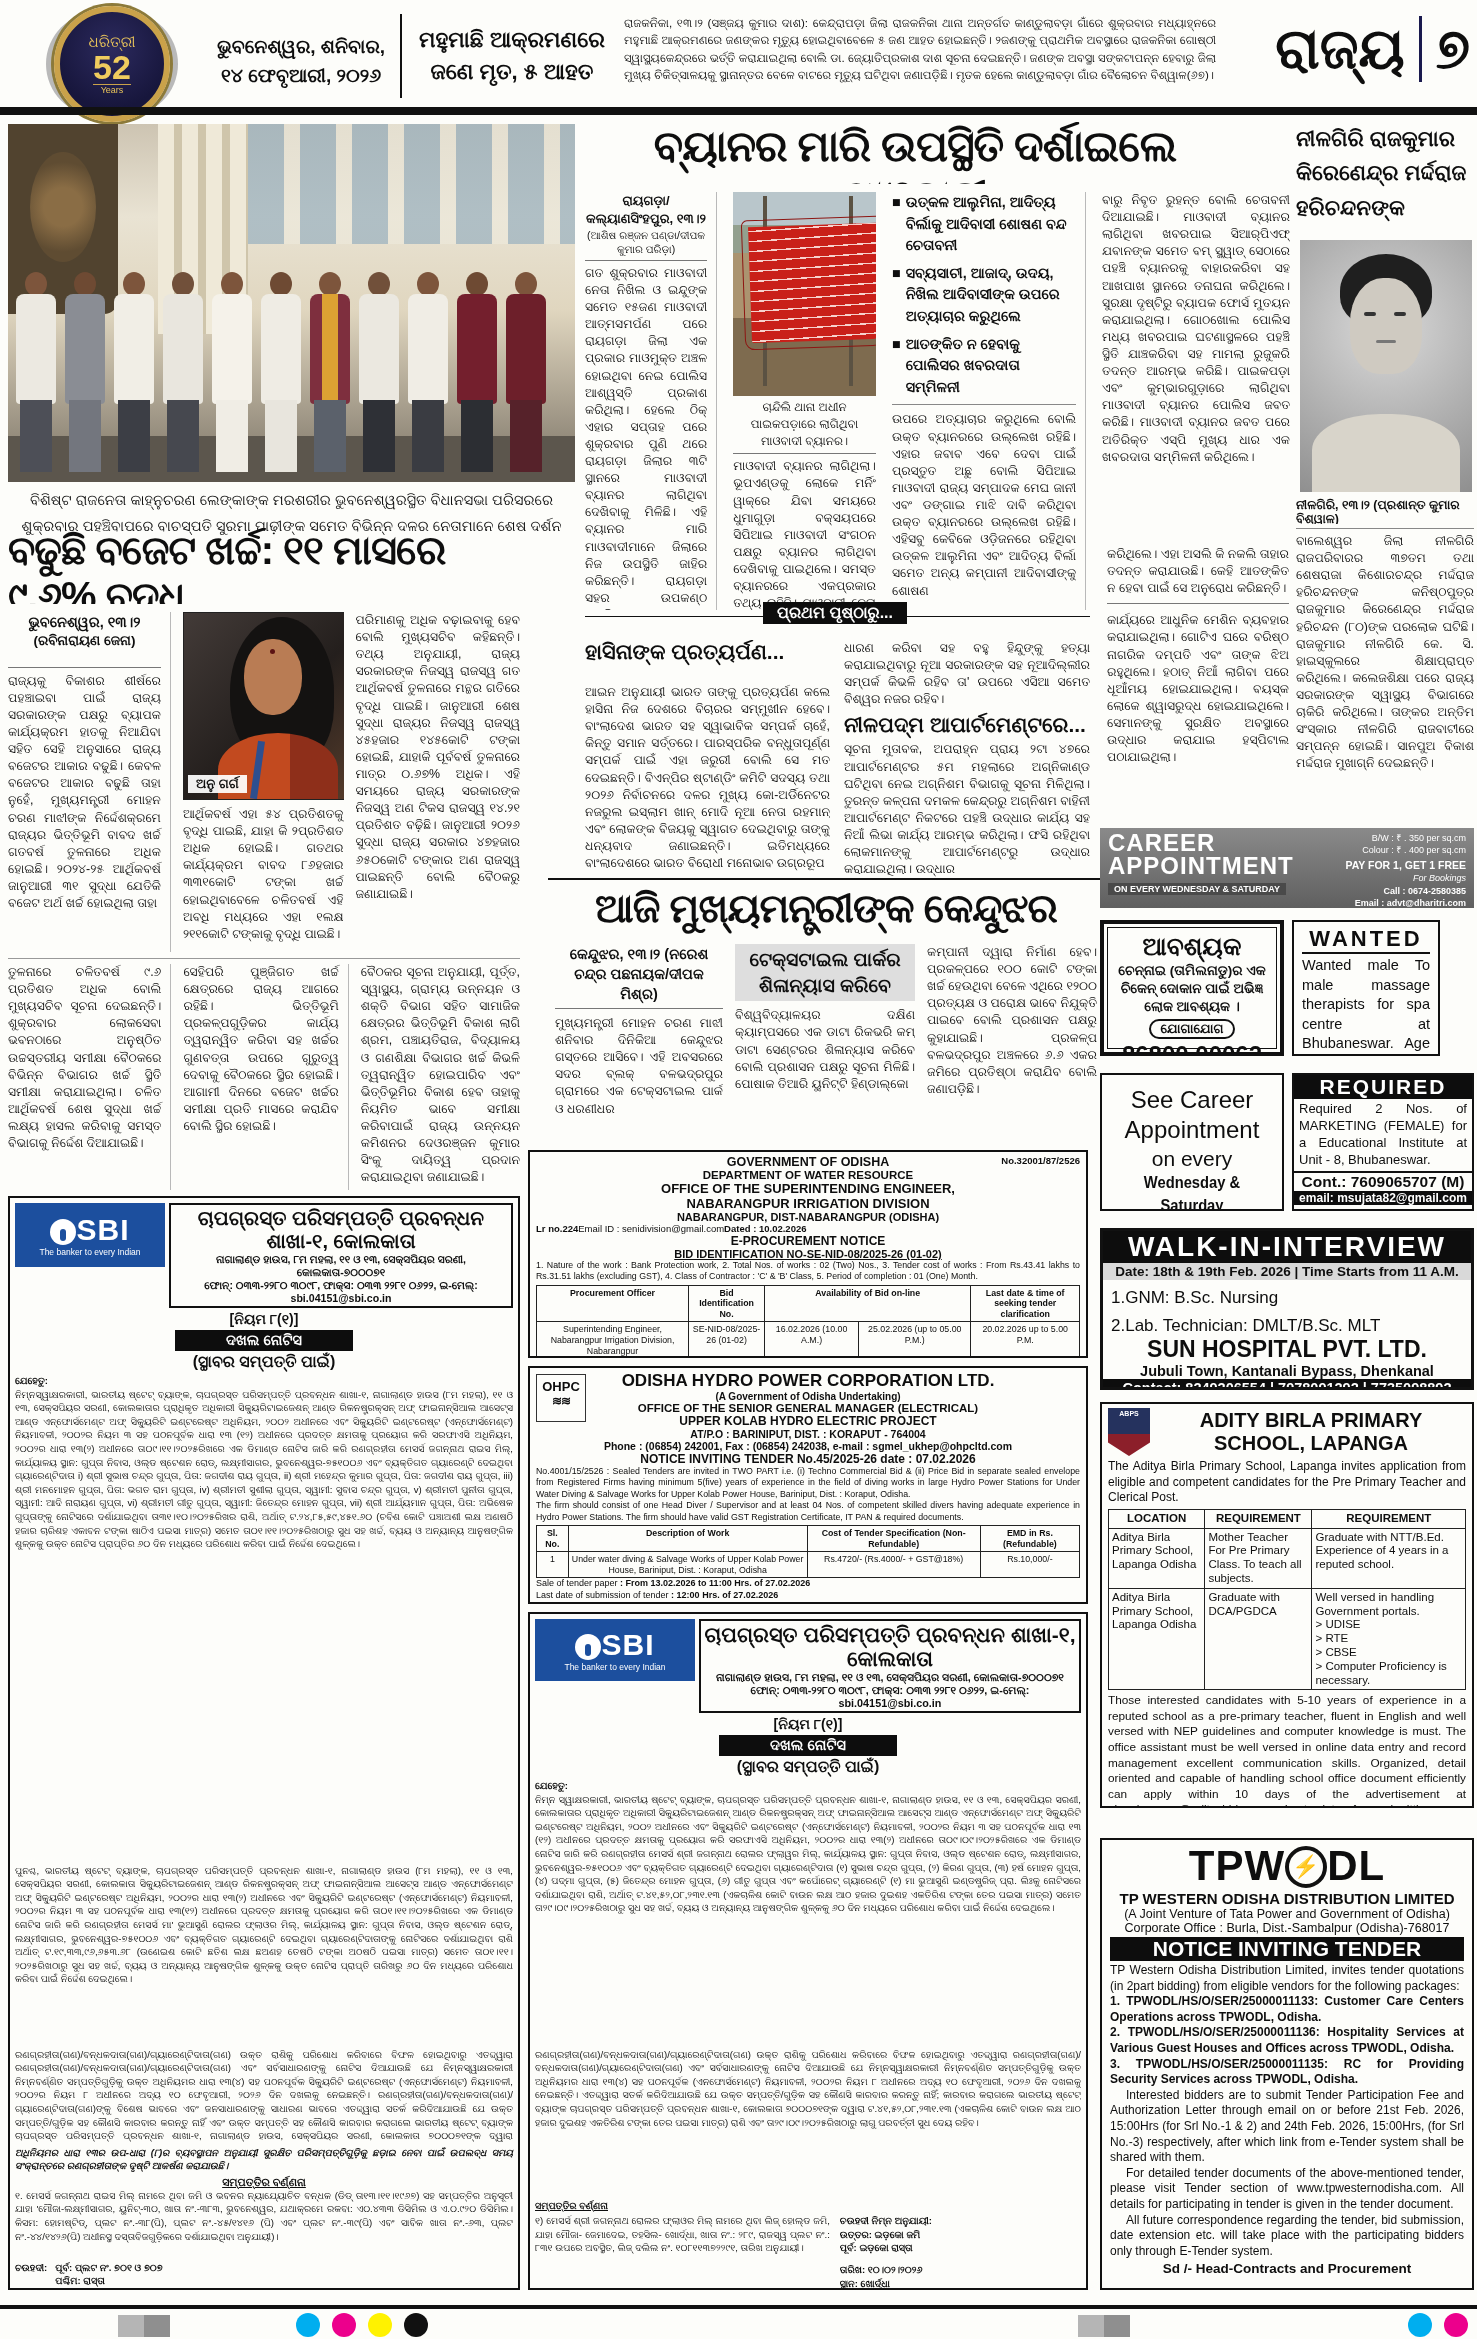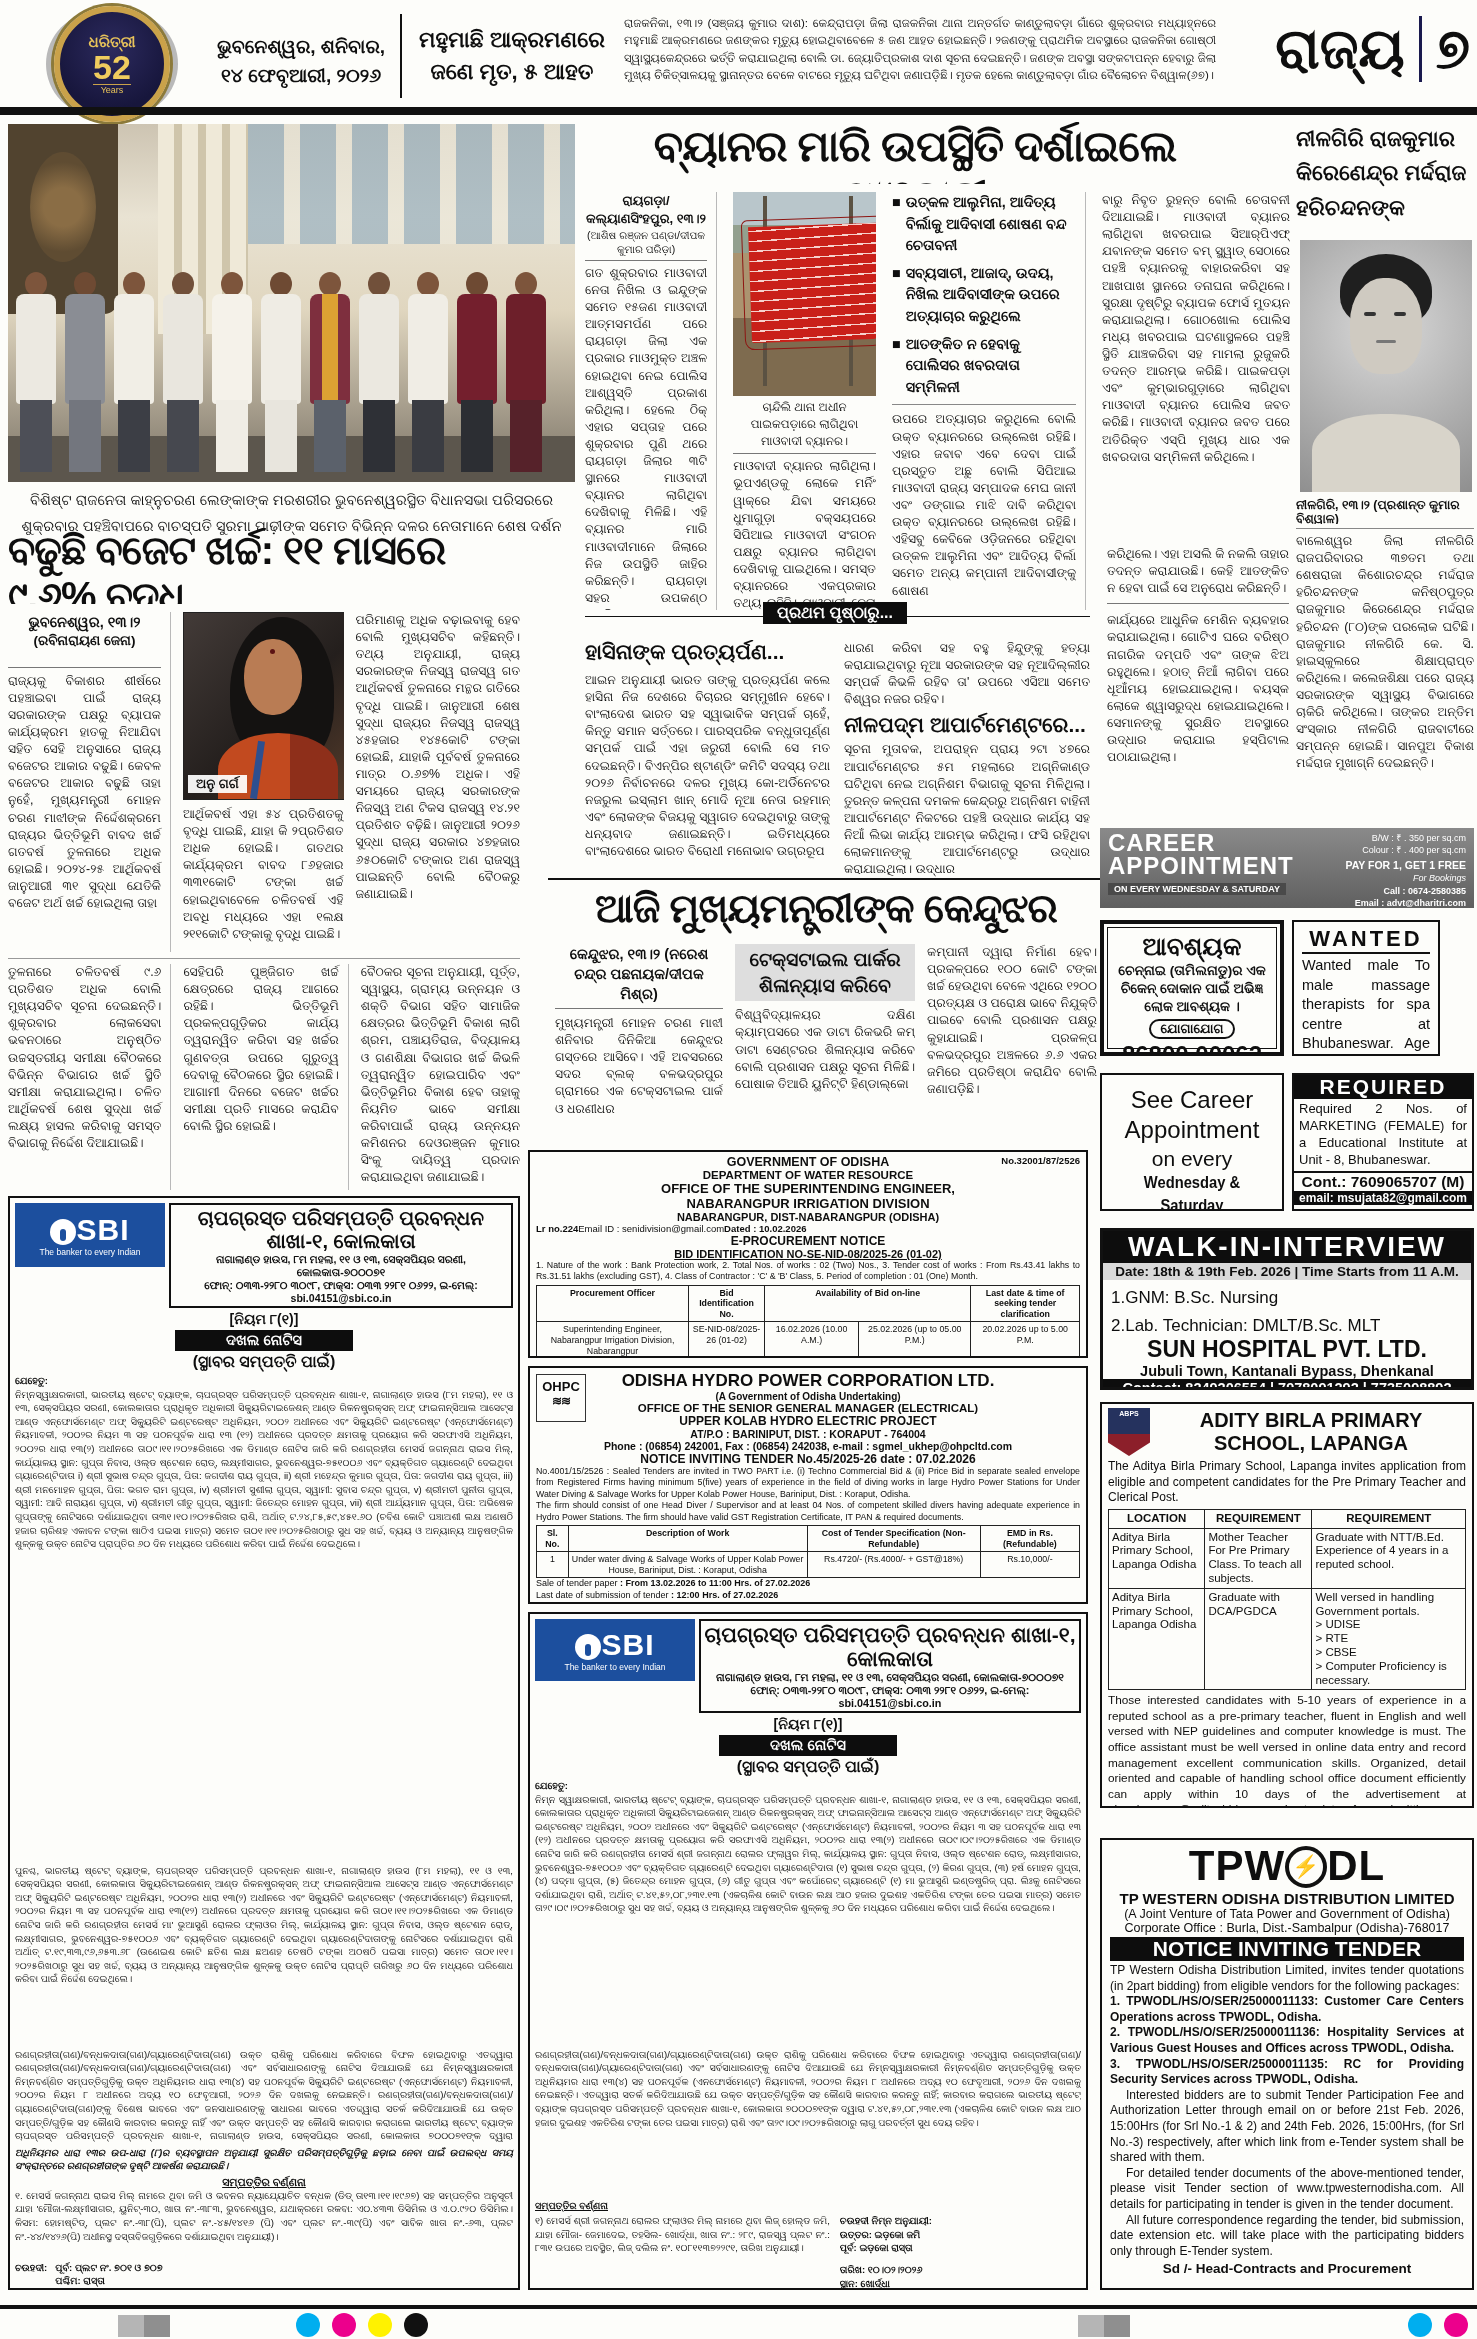--- a/index.html
+++ b/index.html
@@ -30,21 +30,21 @@
   .sbi-mark::after{content:"";position:absolute;left:10px;top:10px;width:6px;height:12px;background:#1c4f9e;border-radius:3px}
   .wave{letter-spacing:-1px;color:#0d0d0d;font-weight:bold}
 </style>
 </head>
 <body>
 
 <div class="page">
 
   <div class="abs" style="left:54px;top:6px">
     <div class="badge">
-      <div style="font-size:15px;font-weight:bold">ଧରିତ୍ରୀ</div>
+      <div style="font-size:15px;font-weight:normal">ଧରିତ୍ରୀ</div>
       <div style="font-size:34px;font-weight:bold;line-height:.95;color:#f0cc5e">52</div>
       <div style="font-size:9px;border-top:1px solid #caa24a;padding:0 8px">Years</div>
     </div>
   </div>
   <div class="abs b" style="left:208px;top:32px;width:186px;font-size:19px;line-height:1.55;text-align:center">
     <div>ଭୁବନେଶ୍ୱର, ଶନିବାର,</div>
     <div>୧୪ ଫେବୃଆରୀ, ୨୦୨୬</div>
   </div>
   <div class="abs rule" style="left:400px;top:14px;width:2px;height:84px"></div>
   <div class="abs b c" style="left:408px;top:24px;width:208px;font-size:22px;line-height:1.45">ମହୁମାଛି ଆକ୍ରମଣରେ ଜଣେ ମୃତ, ୫ ଆହତ</div>
@@ -159,21 +159,21 @@
     <div class="ncol" style="width:200px;height:418px">ବାରୁ ନିବୃତ ରୁହନ୍ତ ବୋଲି ଚେତାବନୀ ଦିଆଯାଇଛି। ମାଓବାଦୀ ବ୍ୟାନର ଲାଗିଥିବା ଖବରପାଇ ସିଆର୍‌ପିଏଫ୍ ଯବାନଙ୍କ ସମେତ ବମ୍ ସ୍କ୍ୱାଡ୍ ସେଠାରେ ପହଞ୍ଚି ବ୍ୟାନରକୁ ବାହାରକରିବା ସହ ଆଖପାଖ ସ୍ଥାନରେ ତନାଘନା କରିଥିଲେ। ସୁରକ୍ଷା ଦୃଷ୍ଟିରୁ ବ୍ୟାପକ ଫୋର୍ସ ମୁତୟନ କରାଯାଇଥିଲା। ଗୋଠଖୋଲ ପୋଲିସ ମଧ୍ୟ ଖବରପାଇ ଘଟଣାସ୍ଥଳରେ ପହଞ୍ଚି ସ୍ଥିତି ଯାଞ୍ଚକରିବା ସହ ମାମଲା ରୁଜୁକରି ତଦନ୍ତ ଆରମ୍ଭ କରିଛି। ପାଇକପଡ଼ା ଏବଂ କୁମ୍ଭାରଗୁଡ଼ାରେ ଲାଗିଥିବା ମାଓବାଦୀ ବ୍ୟାନର ପୋଲିସ ଜବତ କରିଛି। ମାଓବାଦୀ ବ୍ୟାନର ଜବତ ପରେ ଅତିରିକ୍ତ ଏସ୍‌ପି ମୁଖ୍ୟ ଧାର ଏକ ଖବରଦାତା ସମ୍ମିଳନୀ କରିଥିଲେ।</div>
   </div>
 
   <div class="abs rule" style="left:585px;top:616px;width:505px;height:1px"></div>
   <div class="abs c" style="left:700px;top:602px;width:270px">
     <span class="chip-black" style="font-size:16px">ପ୍ରଥମ ପୃଷ୍ଠାରୁ...</span>
   </div>
 
   <div class="abs" style="left:585px;top:640px;width:505px;height:238px;display:flex;gap:14px">
     <div class="hide" style="width:245px">
-      <div class="b" style="font-size:21px;margin-bottom:8px">ହାସିନାଙ୍କ ପ୍ରତ୍ୟର୍ପଣ...</div>
+      <div class="b" style="font-size:21px;margin-bottom:20px">ହାସିନାଙ୍କ ପ୍ରତ୍ୟର୍ପଣ...</div>
       <div class="ncol">ଆଇନ ଅନୁଯାୟୀ ଭାରତ ତାଙ୍କୁ ପ୍ରତ୍ୟର୍ପଣ କଲେ ହାସିନା ନିଜ ଦେଶରେ ବିଚାରର ସମ୍ମୁଖୀନ ହେବେ। ବାଂଲାଦେଶ ଭାରତ ସହ ସ୍ୱାଭାବିକ ସମ୍ପର୍କ ଚାହେଁ, କିନ୍ତୁ ସମାନ ସର୍ତ୍ତରେ। ପାରସ୍ପରିକ ବନ୍ଧୁତାପୂର୍ଣ୍ଣ ସମ୍ପର୍କ ପାଇଁ ଏହା ଜରୁରୀ ବୋଲି ସେ ମତ ଦେଇଛନ୍ତି। ବିଏନ୍‌ପିର ଷ୍ଟାଣ୍ଡିଂ କମିଟି ସଦସ୍ୟ ତଥା ୨୦୨୬ ନିର୍ବାଚନରେ ଦଳର ମୁଖ୍ୟ କୋ-ଅର୍ଡିନେଟର ନଜରୁଲ ଇସ୍‌ଲାମ ଖାନ୍ ମୋଦି ନୂଆ ନେତା ରହମାନ୍ ଏବଂ ଲୋକଙ୍କ ବିଜୟକୁ ସ୍ୱାଗତ ଦେଇଥିବାରୁ ତାଙ୍କୁ ଧନ୍ୟବାଦ ଜଣାଇଛନ୍ତି। ଇତିମଧ୍ୟରେ ବାଂଲାଦେଶରେ ଭାରତ ବିରୋଧୀ ମନୋଭାବ ଉଗ୍ରରୂପ</div>
     </div>
     <div class="hide" style="width:246px">
       <div class="ncol">ଧାରଣ କରିବା ସହ ବହୁ ହିନ୍ଦୁଙ୍କୁ ହତ୍ୟା କରାଯାଇଥିବାରୁ ନୂଆ ସରକାରଙ୍କ ସହ ନୂଆଦିଲ୍ଲୀର ସମ୍ପର୍କ କିଭଳି ରହିବ ତା' ଉପରେ ଏସିଆ ସମେତ ବିଶ୍ୱର ନଜର ରହିବ।</div>
       <div class="b" style="font-size:21px;margin:5px 0 4px">ନୀଳପଦ୍ମ ଆପାର୍ଟମେଣ୍ଟରେ...</div>
       <div class="ncol">ସୂଚନା ମୁତାବକ, ଅପରାହ୍ନ ପ୍ରାୟ ୨ଟା ୪୭ରେ ଆପାର୍ଟମେଣ୍ଟର ୫ମ ମହଲାରେ ଅଗ୍ନିକାଣ୍ଡ ଘଟିଥିବା ନେଇ ଅଗ୍ନିଶମ ବିଭାଗକୁ ସୂଚନା ମିଳିଥିଲା। ତୁରନ୍ତ କଳ୍ପନା ଦମକଳ କେନ୍ଦ୍ରରୁ ଅଗ୍ନିଶମ ବାହିନୀ ଆପାର୍ଟମେଣ୍ଟ ନିକଟରେ ପହଞ୍ଚି ଉଦ୍ଧାର କାର୍ଯ୍ୟ ସହ ନିଆଁ ଲିଭା କାର୍ଯ୍ୟ ଆରମ୍ଭ କରିଥିଲା। ଫସି ରହିଥିବା ଲୋକମାନଙ୍କୁ ଆପାର୍ଟମେଣ୍ଟରୁ ଉଦ୍ଧାର କରାଯାଇଥିଲା। ଉଦ୍ଧାର</div>
     </div>
   </div>
 
   <div class="abs hide" style="left:1107px;top:546px;width:182px;height:282px">

